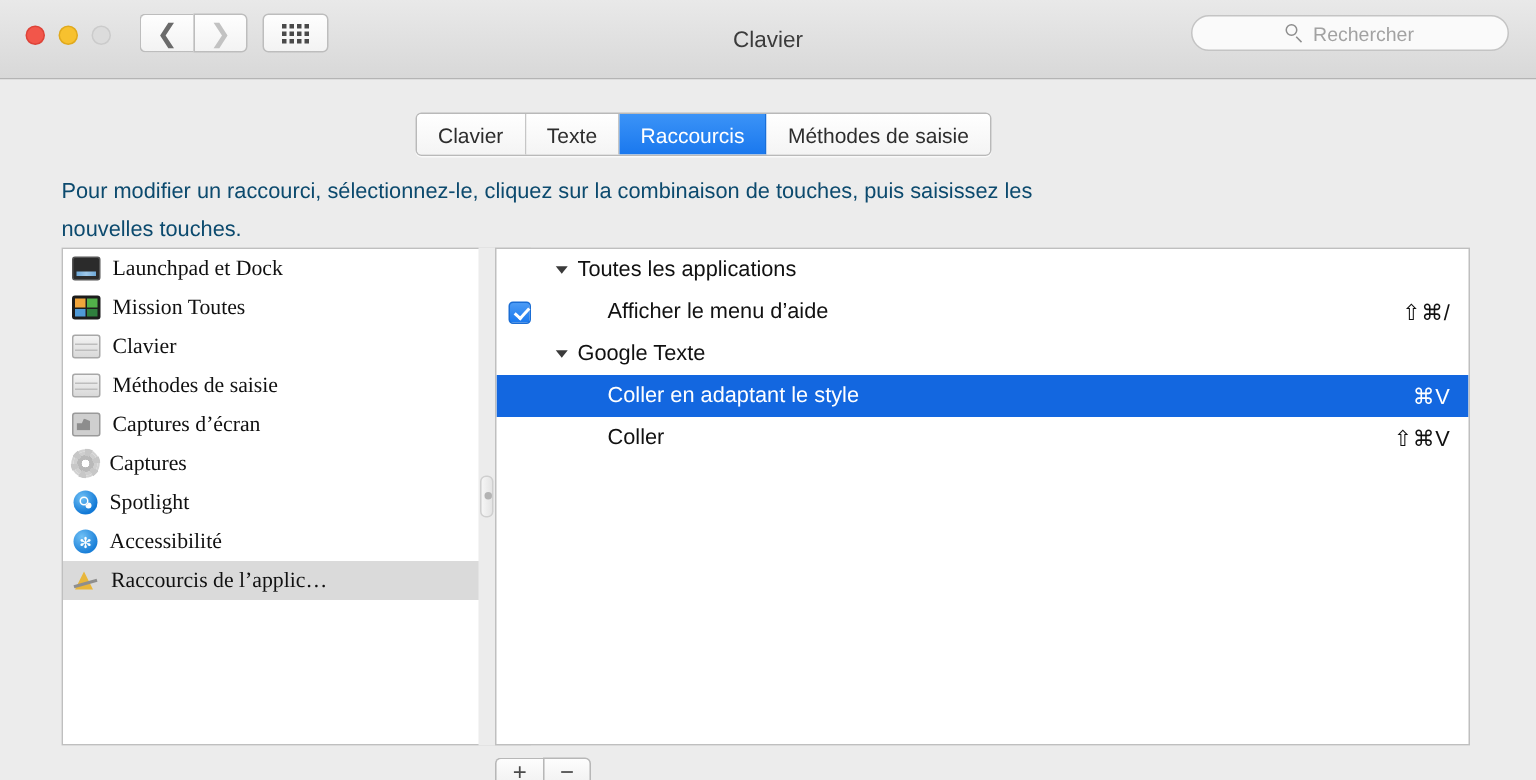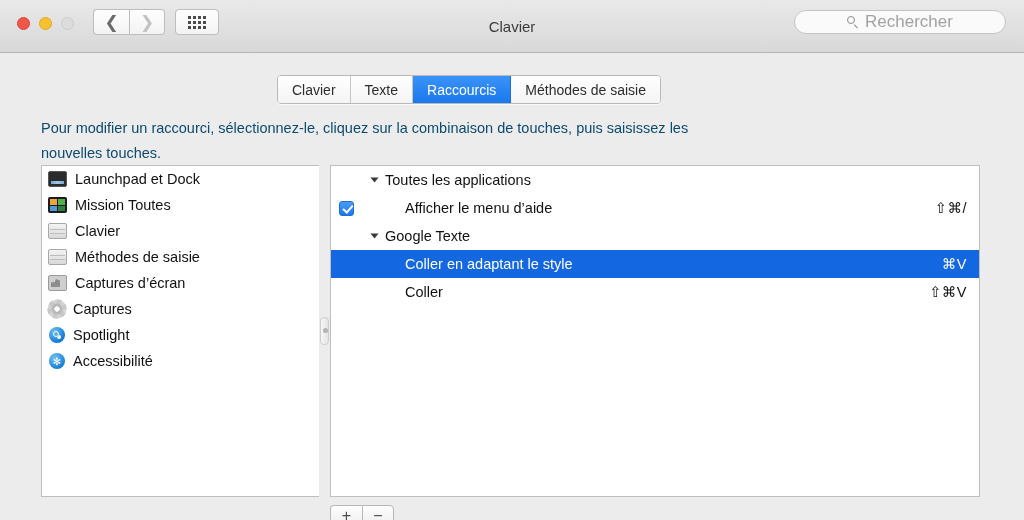--- a/index.html
+++ b/index.html
@@ -129,21 +129,21 @@
   #search-field .mag::after {
     content: "";
     position: absolute;
     left: 7px; top: 8px;
     width: 5px; height: 1.4px;
     background: #8d8d8d;
     transform: rotate(45deg);
     transform-origin: left center;
   }
   #search-field .ph {
-    font-size: 17px;
+    font-size: 13px;
     color: #a2a2a2;
   }
 
   
   #content {
     position: absolute;
     left: 0;
     top: 53px;
     width: 1024px;
     height: 467px;
@@ -196,20 +196,21 @@
   #sidebar-panel {
     position: absolute;
     left: 41px;
     top: 112px;
     width: 313px;
     height: 332px;
     background: #ffffff;
     border: 1px solid #bfbfbf;
     box-sizing: border-box;
     overflow: hidden;
+    font-family: Liberation Serif, serif;
   }
   .side-row {
     display: flex;
     align-items: center;
     height: 26px;
     padding-left: 6px;
     font-size: 14.5px;
     color: #111111;
     box-sizing: border-box;
   }
@@ -556,20 +557,24 @@
         <span>Captures</span>
       </div>
       <div class="side-row">
         <span class="side-icon ic-spotlight"></span>
         <span>Spotlight</span>
       </div>
       <div class="side-row">
         <span class="side-icon ic-access"></span>
         <span>Accessibilité</span>
       </div>
+      <div class="side-row selected">
+        <span class="side-icon ic-appshort"></span>
+        <span>Raccourcis de l’applic…</span>
+      </div>
     </div>
 
     <div id="splitter">
       <div id="split-grip"></div>
     </div>
 
     <div id="list-panel">
 
       <div class="list-row">
         <span class="disclosure"></span>

